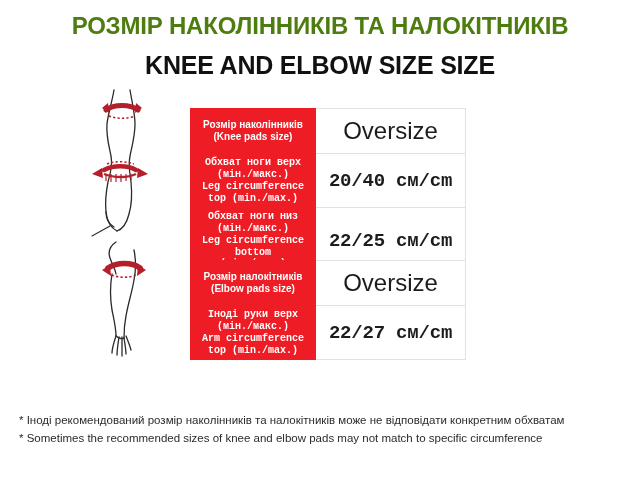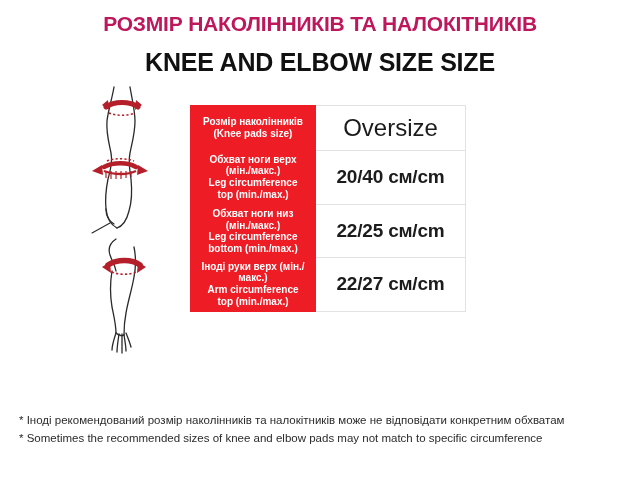--- a/index.html
+++ b/index.html
@@ -16,25 +16,25 @@
     position: relative;
   }
 
   
   .title-block {
     width: 640px;
     padding-top: 12px;
     text-align: center;
   }
   .title-uk {
-    font-size: 21px;
+    font-size: 24px;
     font-weight: bold;
     line-height: 1.14;
     letter-spacing: -0.2px;
-    color: #be185d;
+    color: #4d7c0f;
     padding: 0 28px;
   }
   .title-en {
     font-size: 25px;
     font-weight: bold;
     line-height: 1.15;
     letter-spacing: -0.2px;
     color: #111111;
     margin-top: 12px;
   }
@@ -92,21 +92,21 @@
     font-weight: normal;
     letter-spacing: 0px;
   }
   .value-num {
     font-size: 19px;
     font-weight: bold;
     letter-spacing: -0.2px;
   }
 
   .row-head  { height: 45px; }
-  .row-data  { height: 42px; }
+  .row-data  { height: 42px; font-family: Liberation Mono, monospace; }
 
   
   .notes {
     position: absolute;
     left: 19px;
     top: 412px;
     width: 594px;
     font-size: 11.5px;
     line-height: 1.55;
     color: #2b2b2b;
@@ -211,20 +211,29 @@
         </td>
         <td class="value-cell">
           <span class="value-num">22/25 см/cm</span>
         </td>
       </tr>
     </tbody>
   </table>
 
   <table class="size-table table-elbow">
     <tbody>
+      <tr class="row-head">
+        <td class="label-cell">
+          <span class="uk">Розмір налокітників</span>
+          <span class="en">(Elbow pads size)</span>
+        </td>
+        <td class="value-cell">
+          <span class="value-head">Oversize</span>
+        </td>
+      </tr>
       <tr class="row-data">
         <td class="label-cell">
           <span class="uk">Іноді руки верх (мін./макс.)</span>
           <span class="en">Arm circumference top (min./max.)</span>
         </td>
         <td class="value-cell">
           <span class="value-num">22/27 см/cm</span>
         </td>
       </tr>
     </tbody>

